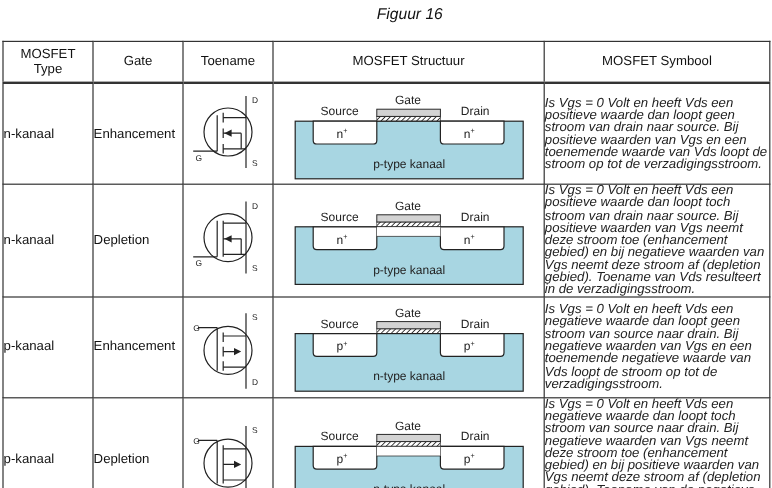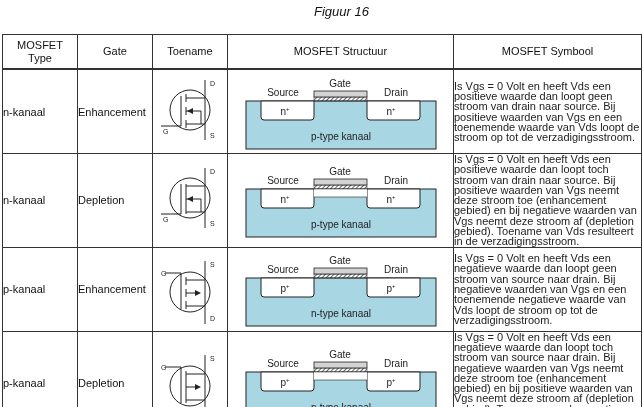--- a/index.html
+++ b/index.html
@@ -2,21 +2,21 @@
 <html><head>
 <meta charset="utf-8">
 <style>
   html, body { margin:0; padding:0; background:#fff; }
   body { width:643px; height:407px; position:relative; overflow:hidden; font-family:"Liberation Sans", sans-serif; color:#111; }
   .fig-title { position:absolute; top:4px; left:0; width:643px; text-align:center; font-style:italic; font-size:13px; padding-left:40px; box-sizing:border-box; }
   table.grid { position:absolute; left:2px; top:34px; width:639px; border-collapse:collapse; table-layout:fixed; }
   table.grid td, table.grid th { border:1px solid #333; padding:0; }
   table.grid th { font-weight:normal; font-size:11px; height:33px; text-align:center; vertical-align:middle; line-height:13px; border-bottom:2px solid #333; }
   table.grid td { height:83px; vertical-align:middle; font-size:11px; }
-  td.desc { text-align:left; font-size:7.6px; line-height:10.3px; padding:0 4px 0 4px; color:#222; }
+  td.desc { text-align:left; font-size:7.6px; line-height:10.3px; padding:0 4px 0 4px; color:#222;font-style:italic; }
   td.sym svg, td.struct svg { display:block; margin:0 auto; }
 </style>
 </head>
 <body>
 
 <div class="fig-title">Figuur 16</div>
 
 <table class="grid">
   <colgroup>
     <col style="width:75px">

